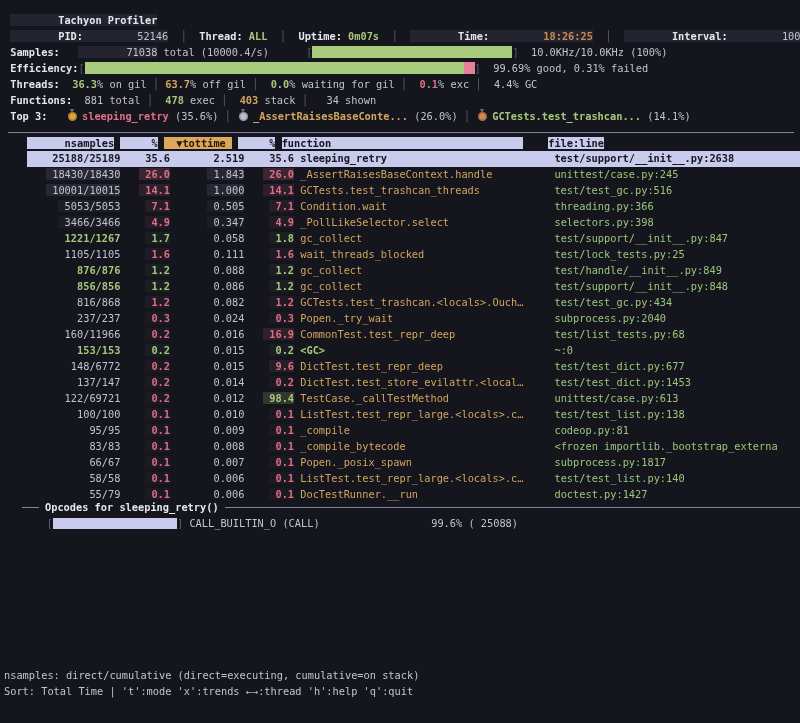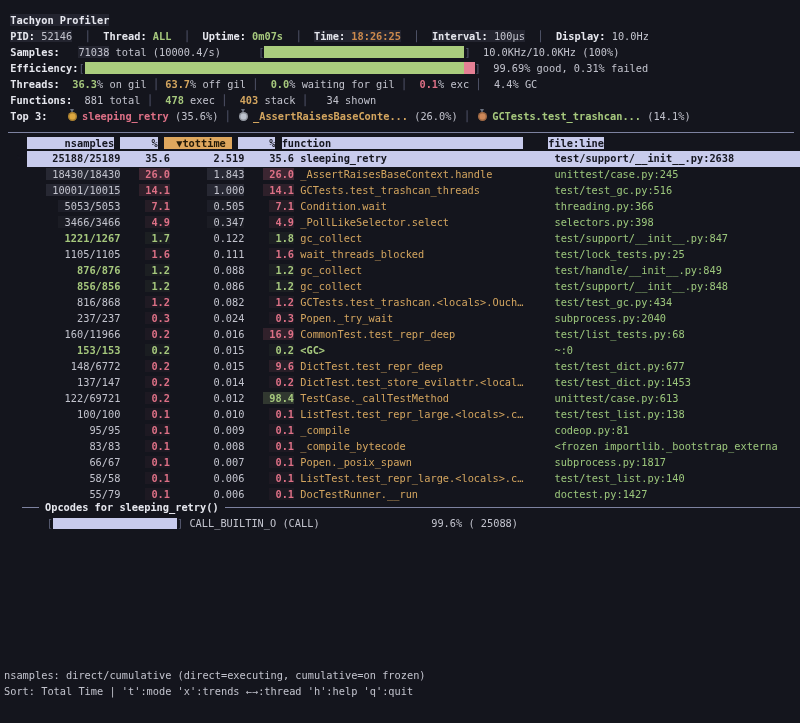--- a/index.html
+++ b/index.html
@@ -11,21 +11,21 @@
   }
   .hdr{position:absolute;left:4px;top:12px;}
   .line{white-space:pre;height:16px;line-height:16px;}
   .lbl{color:var(--bold);font-weight:bold;}
   .fg{color:var(--fg);}
   .dim{color:var(--dim);}
   .grn{color:var(--green);font-weight:bold;}
   .amb{color:var(--amber);font-weight:bold;}
   .org{color:var(--orange);font-weight:bold;}
   .red{color:var(--red);font-weight:bold;}
-  .box{background:var(--boxBg);}
+  .box{background:var(--boxBg);padding-left:48px;}
   .btrack{display:inline-block;height:12px;vertical-align:-2px;}
   .medal{display:inline-block;width:13px;height:13px;position:relative;vertical-align:-2px;margin-right:3px;}
   .medal::before{content:"";position:absolute;left:4px;top:0;border-left:2.5px solid transparent;border-right:2.5px solid transparent;border-top:4px solid var(--ribbon);}
   .medal i{position:absolute;left:2px;top:3px;width:9px;height:9px;border-radius:50%;box-shadow:inset 0 0 0 1.5px rgba(0,0,0,.22);}
   .medal.gold i{background:var(--medalGold);}
   .medal.silver i{background:var(--medalSilver);}
   .medal.bronze i{background:var(--medalBronze);}
   .rule{position:absolute;left:8px;top:132px;width:786px;border-top:1px solid var(--rule);}
   .tbl{position:absolute;left:15px;top:136px;width:792px;}
   .hline{white-space:pre;height:15px;line-height:15px;}
@@ -62,21 +62,21 @@
       <div class="line"><span class="fg"> </span><span class="lbl">Top 3:</span><span class="fg">   </span><span class="medal gold"><i></i></span><span class="red">sleeping_retry</span><span class="fg"> (35.6%) </span><span class="dim">│</span><span class="fg"> </span><span class="medal silver"><i></i></span><span class="amb">_AssertRaisesBaseConte...</span><span class="fg"> (26.0%) </span><span class="dim">│</span><span class="fg"> </span><span class="medal bronze"><i></i></span><span class="grn">GCTests.test_trashcan...</span><span class="fg"> (14.1%)</span></div>
     </div>
   <div class="rule"></div>
   <div class="tbl" id="tbl">
       <div class="hline">  <span class="hb">      nsamples</span> <span class="hb">     %</span> <span class="hb sort">  ▼tottime </span> <span class="hb">     %</span> <span class="hb">function                               </span>    <span class="hb">file:line</span></div>
       <div class="row sel"><span class="cursor">▶</span>     <span class="fg"> 25188/25189</span>   <span class="fg"> 35.6</span>      <span class="fg"> 2.519</span>   <span class="fg"> 35.6</span> <span class="fn-amb">sleeping_retry</span>                           <span class="file">test/support/__init__.py:2638</span></div>
       <div class="row">     <span class="fg" style="background: rgba(200, 203, 236, 0.11);"> 18430/18430</span>   <span class="red" style="background: rgba(221, 112, 134, 0.2);"> 26.0</span>      <span class="fg" style="background: rgba(200, 203, 236, 0.11);"> 1.843</span>   <span class="red" style="background: rgba(221, 112, 134, 0.2);"> 26.0</span> <span class="fn-amb">_AssertRaisesBaseContext.handle</span>          <span class="file">unittest/case.py:245</span></div>
       <div class="row">     <span class="fg" style="background: rgba(200, 203, 236, 0.11);"> 10001/10015</span>   <span class="red" style="background: rgba(221, 112, 134, 0.13);"> 14.1</span>      <span class="fg" style="background: rgba(200, 203, 236, 0.11);"> 1.000</span>   <span class="red" style="background: rgba(221, 112, 134, 0.13);"> 14.1</span> <span class="fn-amb">GCTests.test_trashcan_threads</span>            <span class="file">test/test_gc.py:516</span></div>
       <div class="row">       <span class="fg" style="background: rgba(200, 203, 236, 0.055);"> 5053/5053</span>    <span class="red" style="background: rgba(221, 112, 134, 0.09);"> 7.1</span>      <span class="fg" style="background: rgba(200, 203, 236, 0.055);"> 0.505</span>    <span class="red" style="background: rgba(221, 112, 134, 0.09);"> 7.1</span> <span class="fn-amb">Condition.wait</span>                           <span class="file">threading.py:366</span></div>
       <div class="row">       <span class="fg" style="background: rgba(200, 203, 236, 0.04);"> 3466/3466</span>    <span class="red" style="background: rgba(221, 112, 134, 0.08);"> 4.9</span>      <span class="fg" style="background: rgba(200, 203, 236, 0.04);"> 0.347</span>    <span class="red" style="background: rgba(221, 112, 134, 0.08);"> 4.9</span> <span class="fn-amb">_PollLikeSelector.select</span>                 <span class="file">selectors.py:398</span></div>
-      <div class="row">       <span class="grn"> 1221/1267</span>    <span class="grn" style="background: rgba(166, 200, 125, 0.06);"> 1.7</span>      <span class="fg"> 0.122</span>    <span class="grn" style="background: rgba(166, 200, 125, 0.06);"> 1.8</span> <span class="fn-amb">gc_collect</span>                               <span class="file">test/support/__init__.py:847</span></div>
+      <div class="row">       <span class="grn"> 1221/1267</span>    <span class="grn" style="background: rgba(166, 200, 125, 0.06);"> 1.7</span>      <span class="fg"> 0.058</span>    <span class="grn" style="background: rgba(166, 200, 125, 0.06);"> 1.8</span> <span class="fn-amb">gc_collect</span>                               <span class="file">test/support/__init__.py:847</span></div>
       <div class="row">       <span class="fg"> 1105/1105</span>    <span class="red" style="background: rgba(221, 112, 134, 0.06);"> 1.6</span>      <span class="fg"> 0.111</span>    <span class="red" style="background: rgba(221, 112, 134, 0.06);"> 1.6</span> <span class="fn-amb">wait_threads_blocked</span>                     <span class="file">test/lock_tests.py:25</span></div>
       <div class="row">         <span class="grn"> 876/876</span>    <span class="grn" style="background: rgba(166, 200, 125, 0.06);"> 1.2</span>      <span class="fg"> 0.088</span>    <span class="grn" style="background: rgba(166, 200, 125, 0.06);"> 1.2</span> <span class="fn-amb">gc_collect</span>                               <span class="file">test/handle/__init__.py:849</span></div>
       <div class="row">         <span class="grn"> 856/856</span>    <span class="grn" style="background: rgba(166, 200, 125, 0.06);"> 1.2</span>      <span class="fg"> 0.086</span>    <span class="grn" style="background: rgba(166, 200, 125, 0.06);"> 1.2</span> <span class="fn-amb">gc_collect</span>                               <span class="file">test/support/__init__.py:848</span></div>
       <div class="row">         <span class="fg"> 816/868</span>    <span class="red" style="background: rgba(221, 112, 134, 0.06);"> 1.2</span>      <span class="fg"> 0.082</span>    <span class="red" style="background: rgba(221, 112, 134, 0.06);"> 1.2</span> <span class="fn-amb">GCTests.test_trashcan.&lt;locals&gt;.Ouch…</span>     <span class="file">test/test_gc.py:434</span></div>
       <div class="row">         <span class="fg"> 237/237</span>    <span class="red" style="background: rgba(221, 112, 134, 0.05);"> 0.3</span>      <span class="fg"> 0.024</span>    <span class="red" style="background: rgba(221, 112, 134, 0.05);"> 0.3</span> <span class="fn-amb">Popen._try_wait</span>                          <span class="file">subprocess.py:2040</span></div>
       <div class="row">       <span class="fg"> 160/11966</span>    <span class="red" style="background: rgba(221, 112, 134, 0.05);"> 0.2</span>      <span class="fg"> 0.016</span>   <span class="red" style="background: rgba(221, 112, 134, 0.145);"> 16.9</span> <span class="fn-amb">CommonTest.test_repr_deep</span>                <span class="file">test/list_tests.py:68</span></div>
       <div class="row">         <span class="grn"> 153/153</span>    <span class="grn" style="background: rgba(166, 200, 125, 0.05);"> 0.2</span>      <span class="fg"> 0.015</span>    <span class="grn" style="background: rgba(166, 200, 125, 0.05);"> 0.2</span> <span class="fn-grn">&lt;GC&gt;</span>                                     <span class="file">~:0</span></div>
       <div class="row">        <span class="fg"> 148/6772</span>    <span class="red" style="background: rgba(221, 112, 134, 0.05);"> 0.2</span>      <span class="fg"> 0.015</span>    <span class="red" style="background: rgba(221, 112, 134, 0.106);"> 9.6</span> <span class="fn-amb">DictTest.test_repr_deep</span>                  <span class="file">test/test_dict.py:677</span></div>
       <div class="row">         <span class="fg"> 137/147</span>    <span class="red" style="background: rgba(221, 112, 134, 0.05);"> 0.2</span>      <span class="fg"> 0.014</span>    <span class="red" style="background: rgba(221, 112, 134, 0.05);"> 0.2</span> <span class="fn-amb">DictTest.test_store_evilattr.&lt;local…</span>     <span class="file">test/test_dict.py:1453</span></div>
       <div class="row">       <span class="fg"> 122/69721</span>    <span class="red" style="background: rgba(221, 112, 134, 0.05);"> 0.2</span>      <span class="fg"> 0.012</span>   <span class="grn" style="background: rgba(166, 200, 125, 0.2);"> 98.4</span> <span class="fn-amb">TestCase._callTestMethod</span>                 <span class="file">unittest/case.py:613</span></div>
@@ -87,16 +87,16 @@
       <div class="row">           <span class="fg"> 58/58</span>    <span class="red" style="background: rgba(221, 112, 134, 0.05);"> 0.1</span>      <span class="fg"> 0.006</span>    <span class="red" style="background: rgba(221, 112, 134, 0.05);"> 0.1</span> <span class="fn-amb">ListTest.test_repr_large.&lt;locals&gt;.c…</span>     <span class="file">test/test_list.py:140</span></div>
       <div class="row">           <span class="fg"> 55/79</span>    <span class="red" style="background: rgba(221, 112, 134, 0.05);"> 0.1</span>      <span class="fg"> 0.006</span>    <span class="red" style="background: rgba(221, 112, 134, 0.05);"> 0.1</span> <span class="fn-amb">DocTestRunner.__run</span>                      <span class="file">doctest.py:1427</span></div>
     </div>
   <div class="ops" id="ops">
     <div class="trow">
       <span class="ttl">Opcodes for sleeping_retry()</span>
     </div>
   <div class="bline">    <span class="dim">[</span><span class="otrack" style="background: linear-gradient(90deg, rgb(200, 203, 236) 99.6%, rgb(72, 75, 94) 99.6%);"></span><span class="dim">]</span> <span class="fg">CALL_BUILTIN_O (CALL)                  </span><span class="fg">99.6% ( 25088)</span></div>
     </div>
   <div class="footer">
-    <div class="line">nsamples: direct/cumulative (direct=executing, cumulative=on frozen)</div>
+    <div class="line">nsamples: direct/cumulative (direct=executing, cumulative=on stack)</div>
     <div class="line">Sort: Total Time | 't':mode 'x':trends ←→:thread 'h':help 'q':quit</div>
   </div>
 </div>
 
 </body></html>

